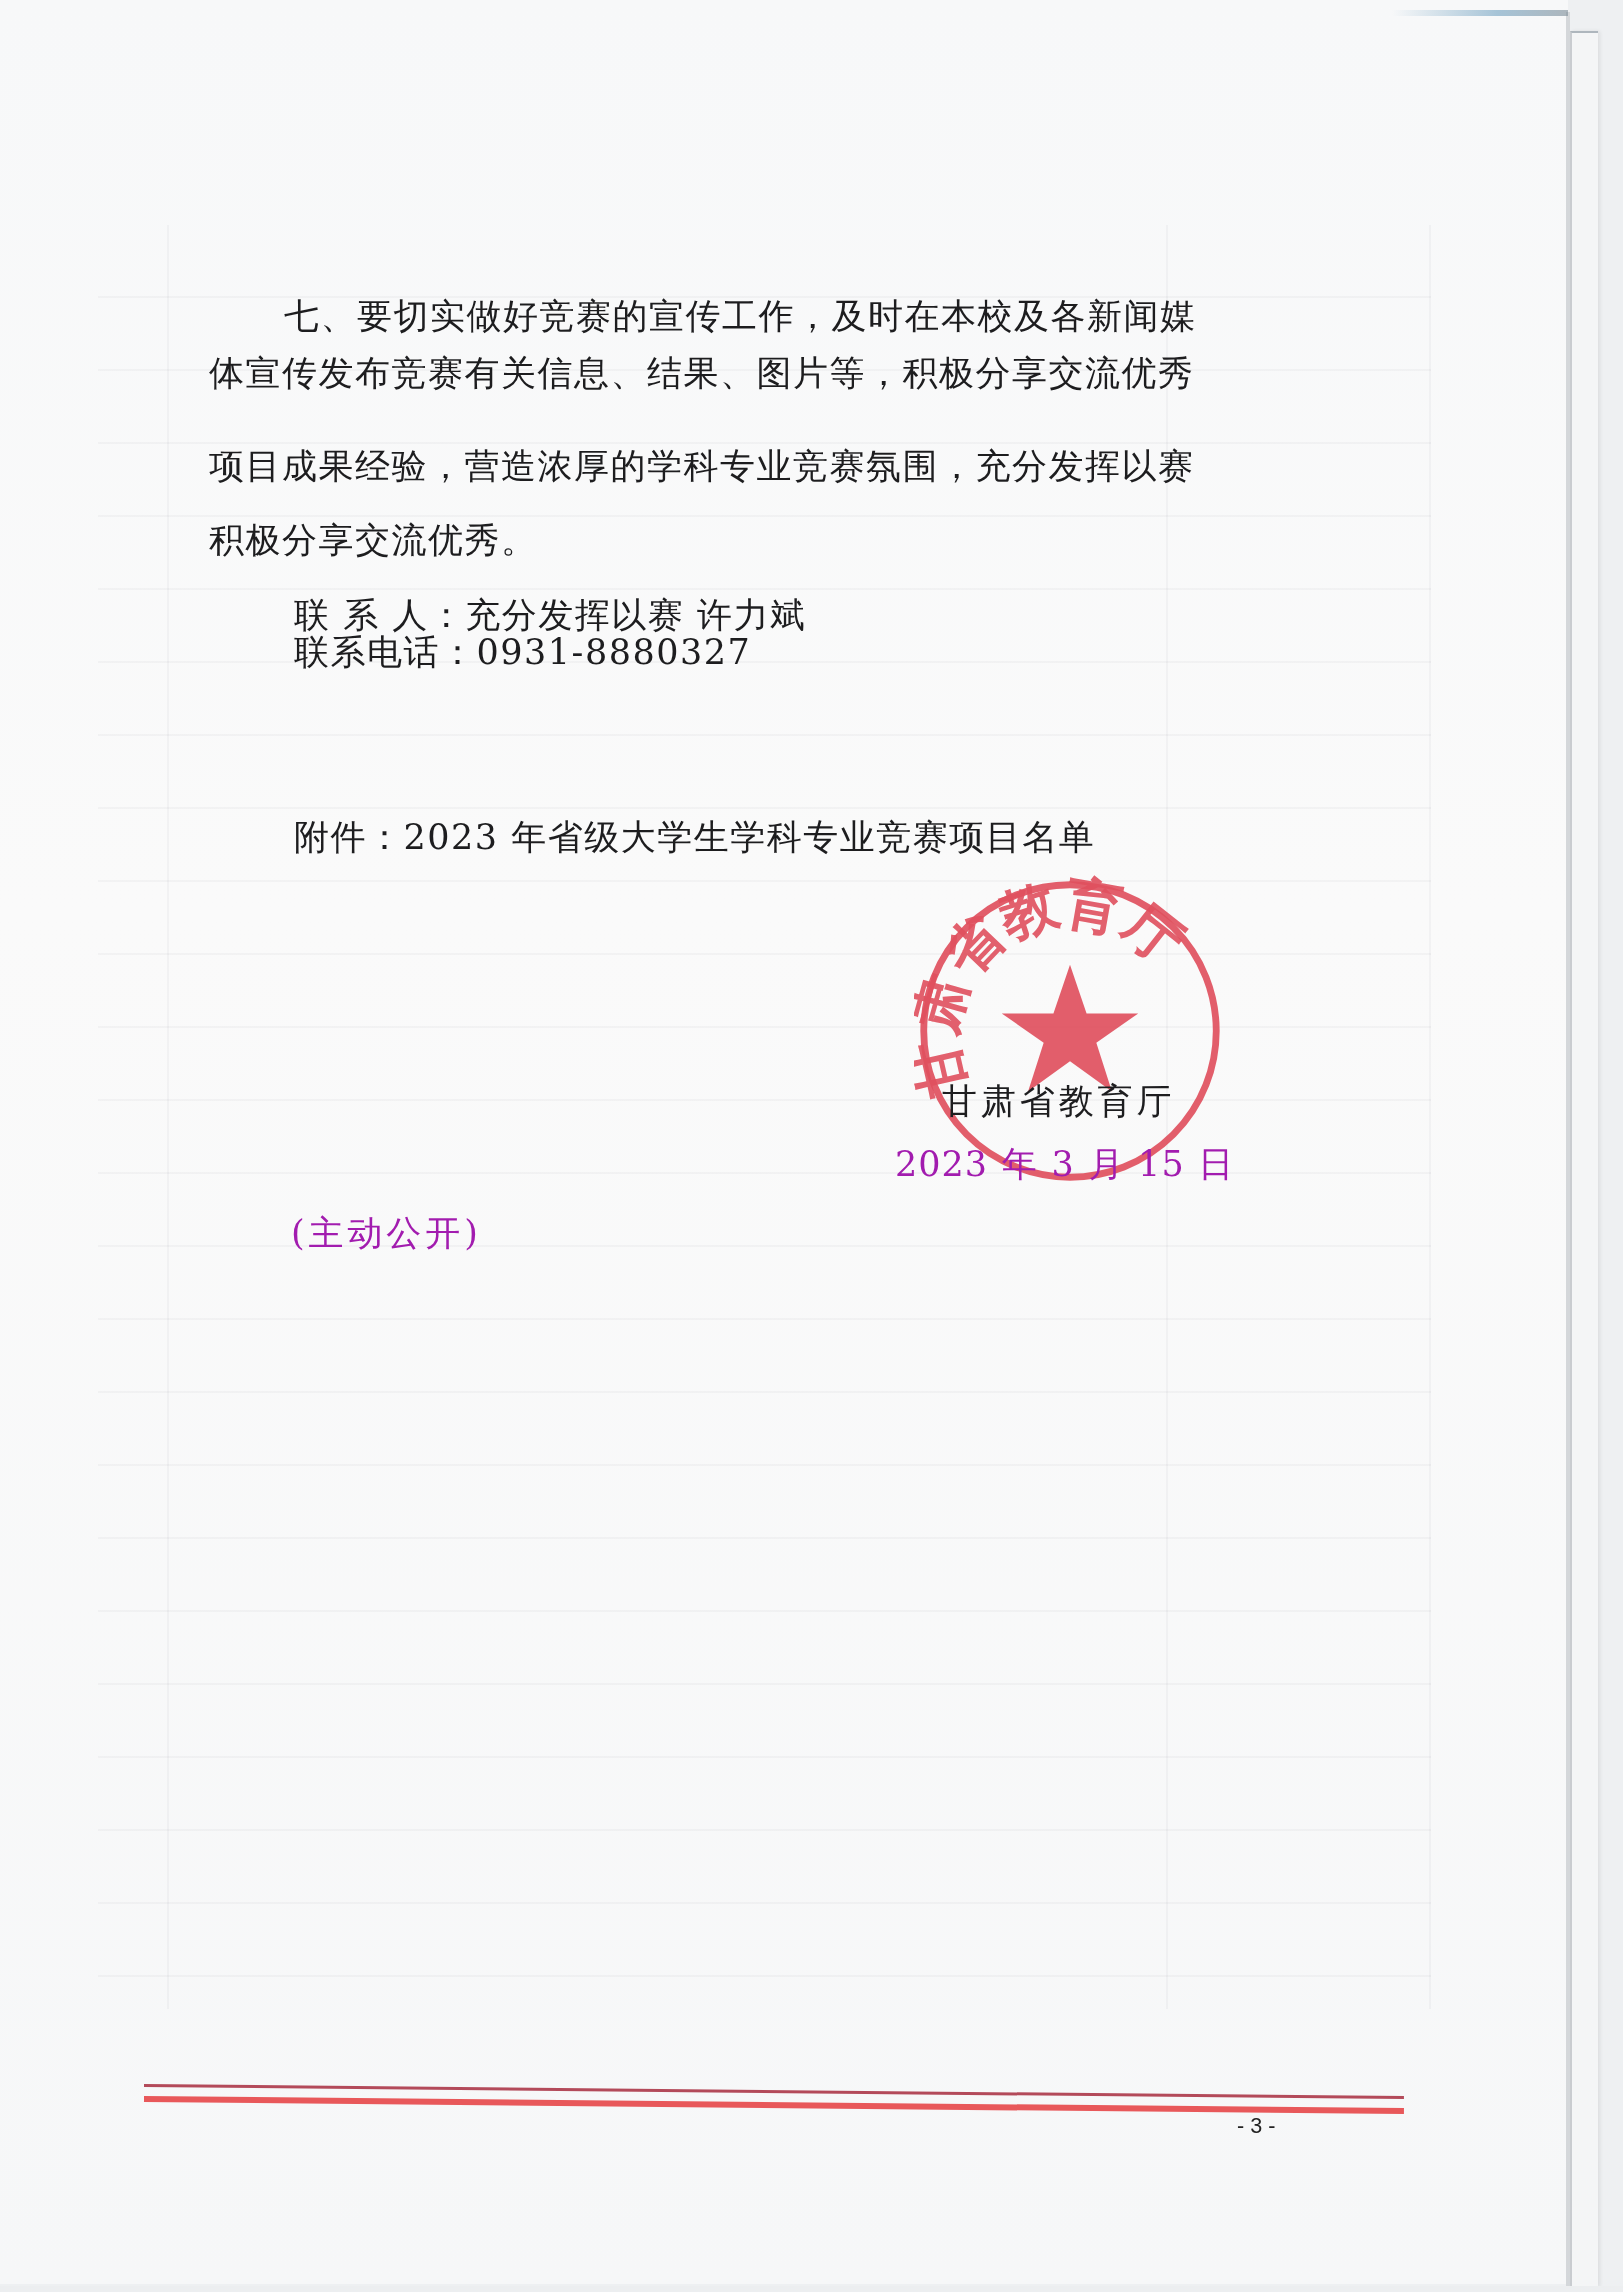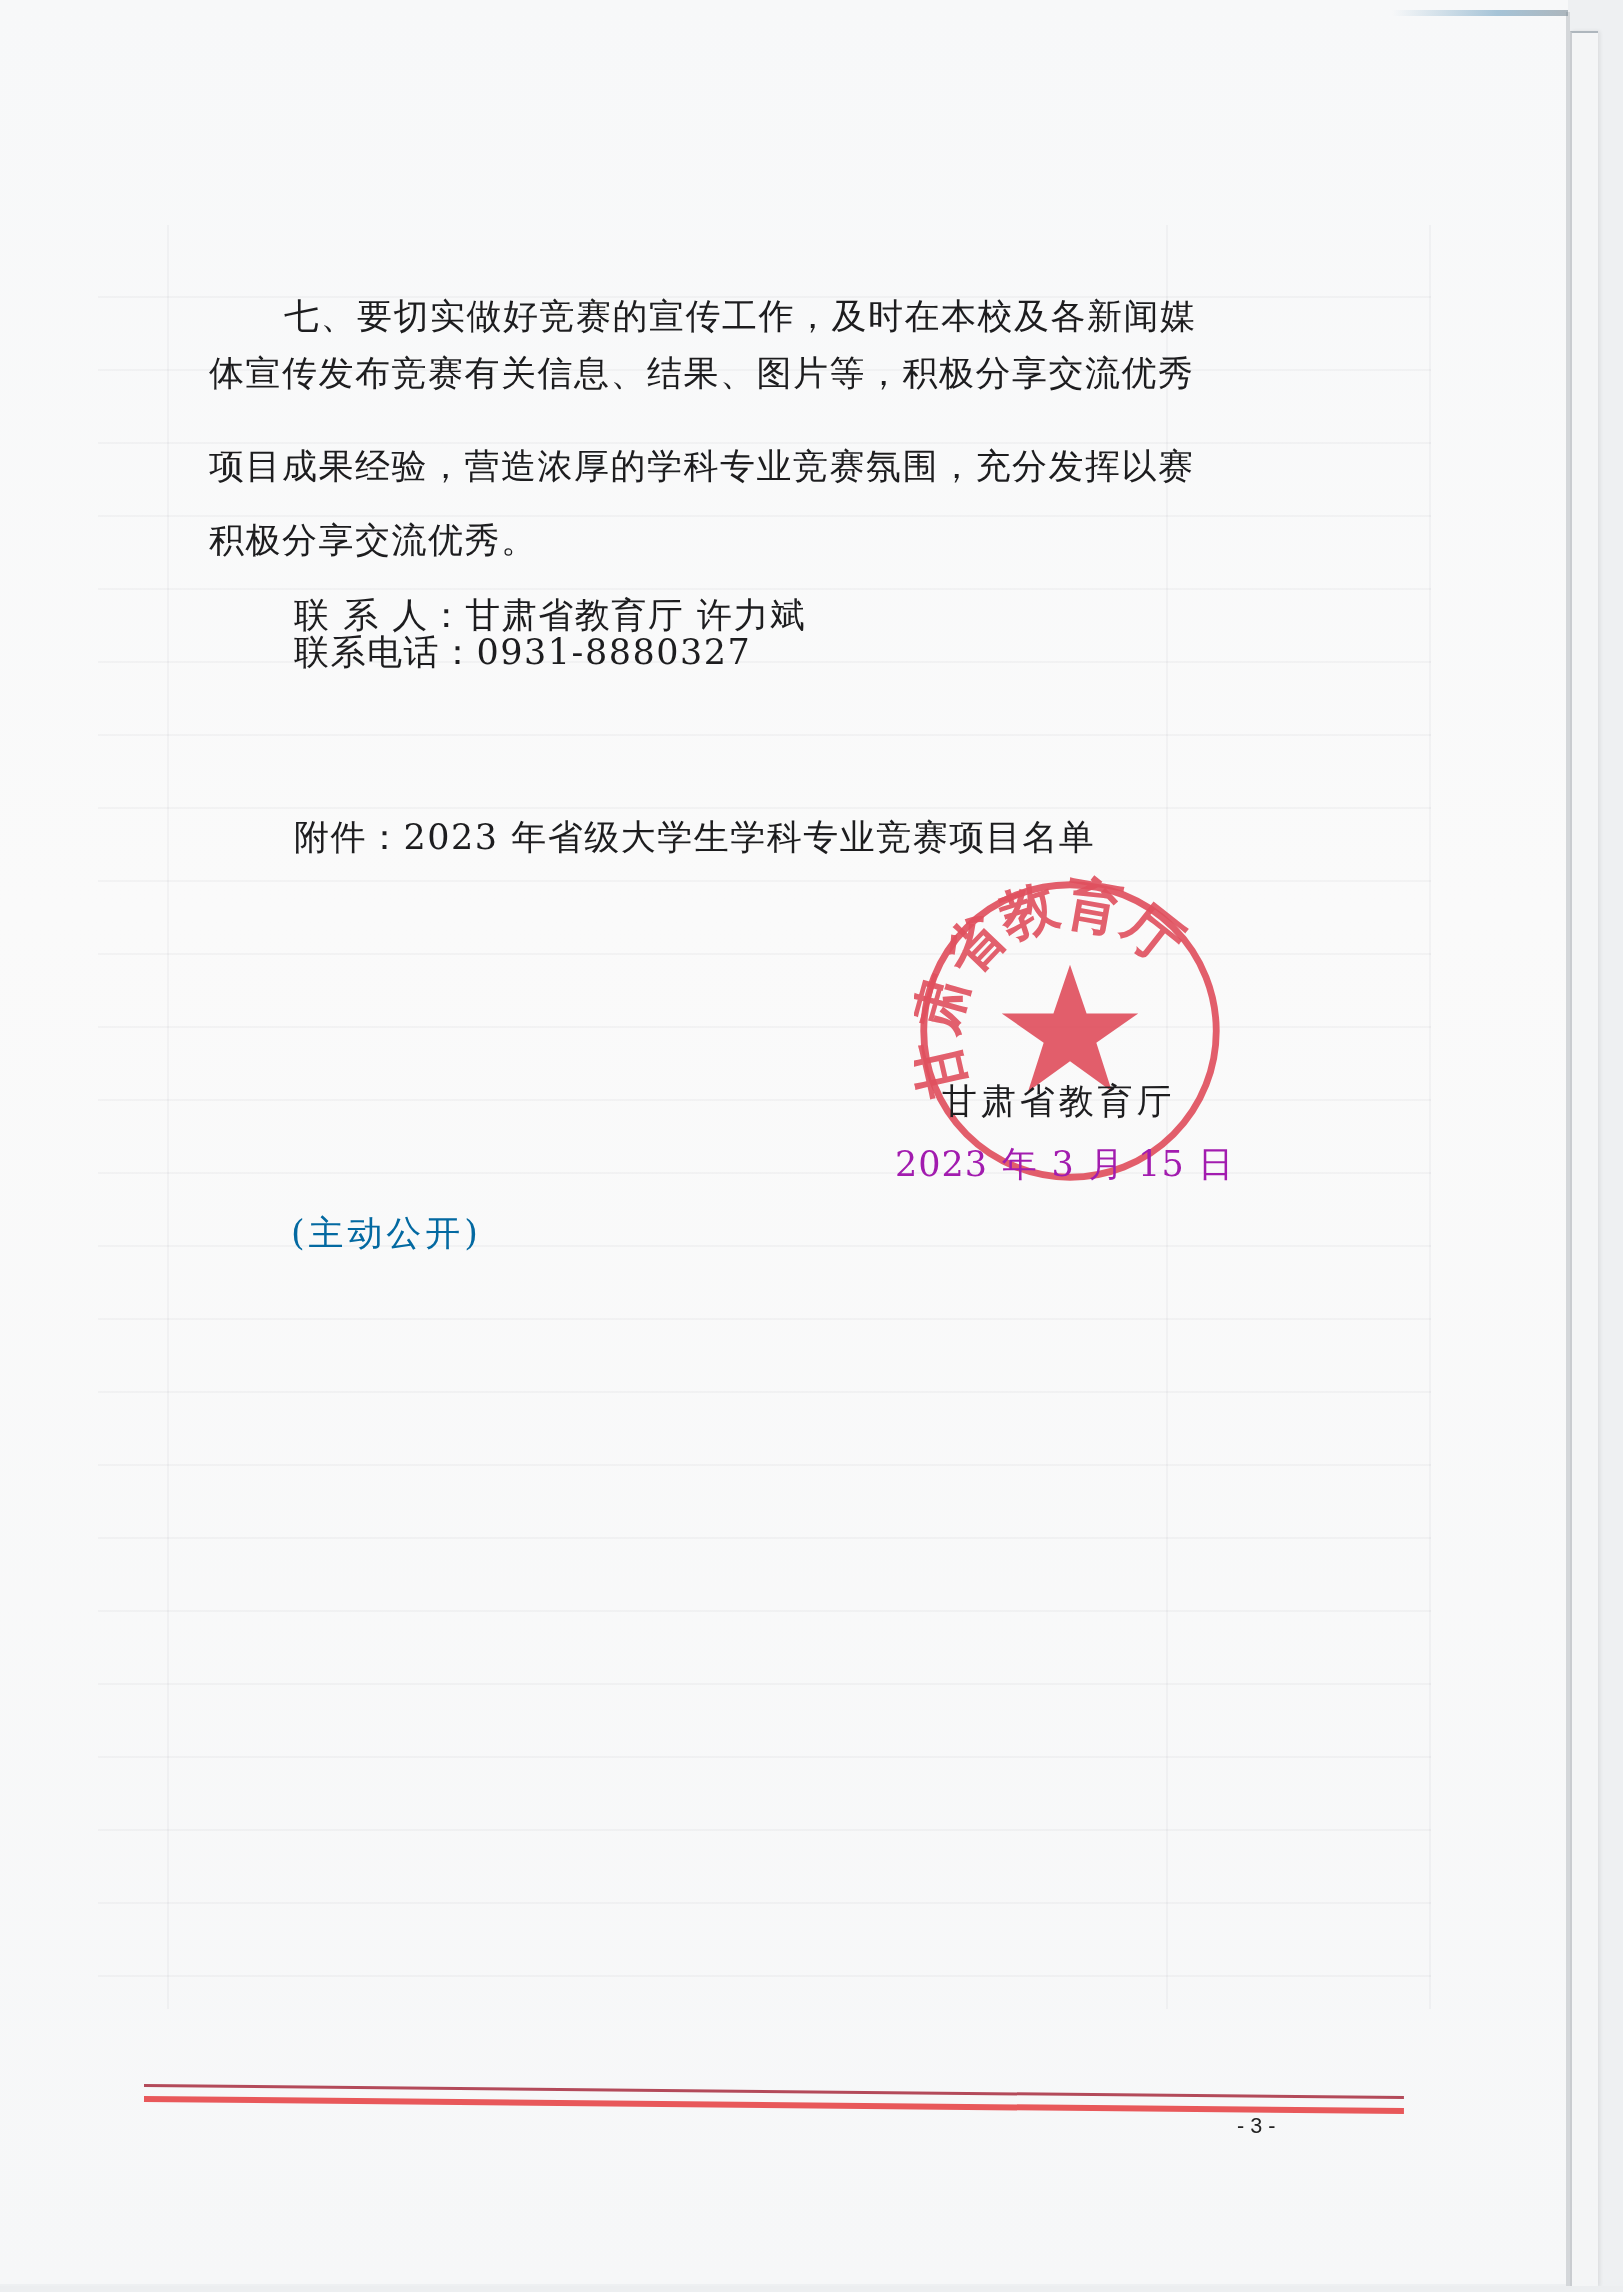--- a/index.html
+++ b/index.html
@@ -116,21 +116,21 @@
       z-index: 2;
       letter-spacing: 1px;
     }
     .date span { margin-right: 13.7px; }
 
     .publicity {
       position: absolute;
       left: 291px;
       top: 1210px;
       font-size: 35px;
-      color: #0369a1;
+      color: #a21caf;
       letter-spacing: 3.9px;
       white-space: nowrap;
     }
 
     
     .rule-top {
       position: absolute;
       left: 144px;
       top: 2084px;
       width: 1260px;
@@ -174,21 +174,21 @@
 
 <div>
   <div class="text para-line first" style="top:263px">七、要切实做好竞赛的宣传工作，及时在本校及各新闻媒</div>
   <div class="text para-line" style="top:320px">体宣传发布竞赛有关信息、结果、图片等，积极分享交流优秀</div>
   <div class="text para-line" style="top:413px">项目成果经验，营造浓厚的学科专业竞赛氛围，充分发挥以赛</div>
   <div class="text para-line" style="top:487px">积极分享交流优秀。</div>
 </div>
 
 <div>
   <div class="text" style="left:294px; top:562px">
-    <span>联 系 人：</span><span>甘肃省教育厅 许力斌</span>
+    <span>联 系 人：</span><span>充分发挥以赛 许力斌</span>
   </div>
   <div class="text" style="left:294px; top:599px">
     <span>联系电话：</span><span>0931-8880327</span>
   </div>
 </div>
 
 <div class="text" style="left:294px; top:784px">
   <span>附件：</span><span>2023 年省级大学生学科专业竞赛项目名单</span>
 </div>
 

